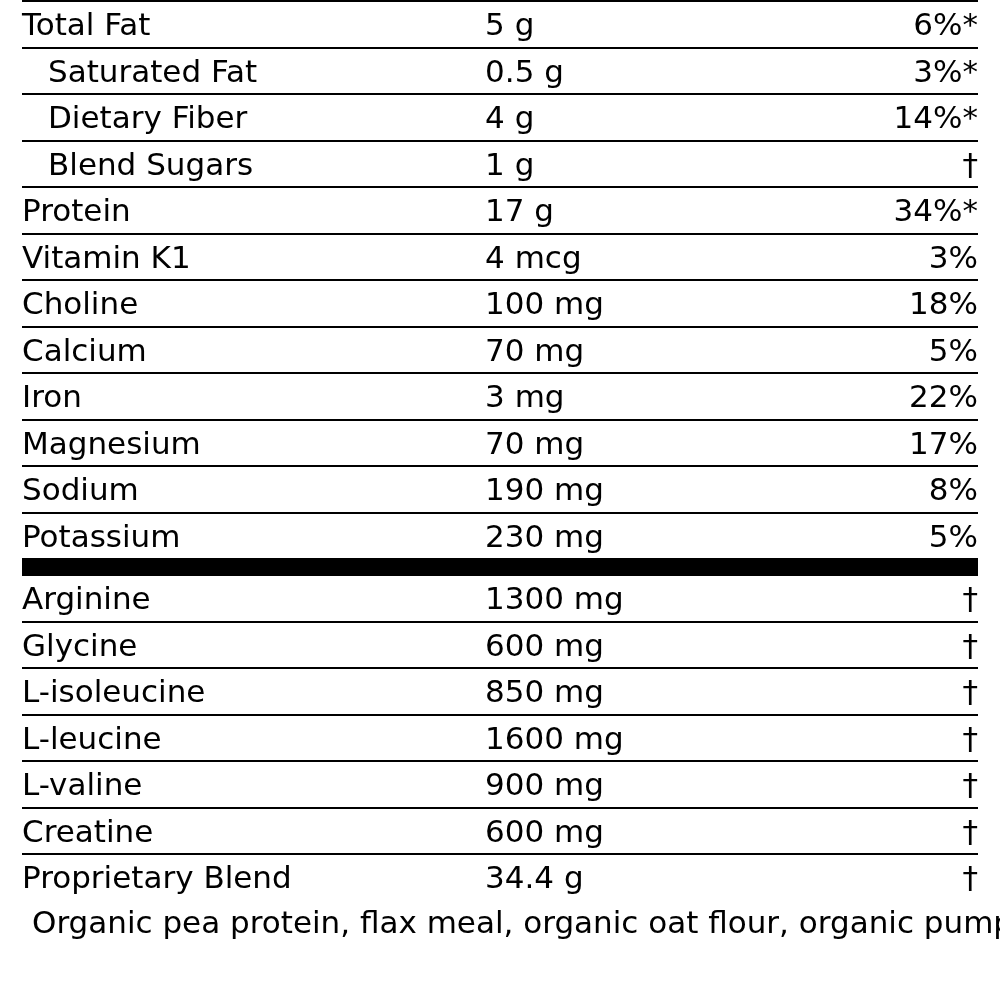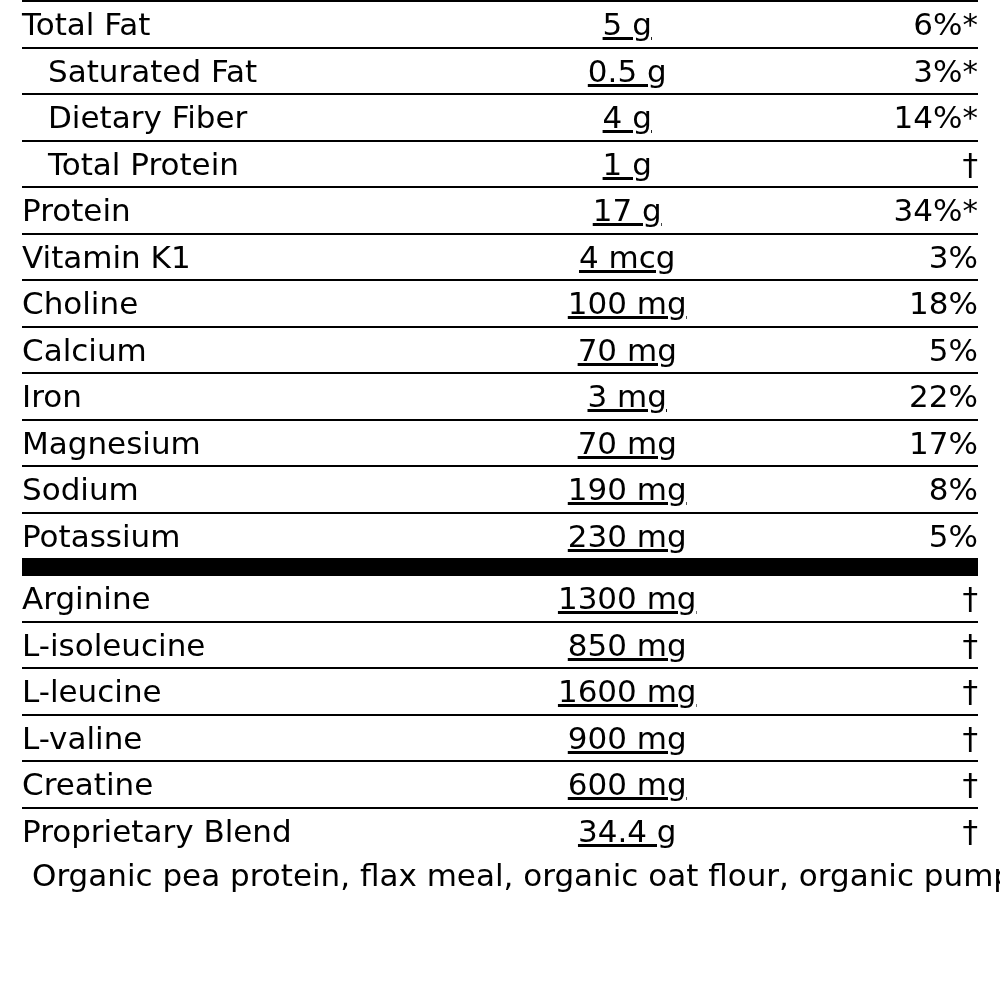--- a/index.html
+++ b/index.html
@@ -28,21 +28,21 @@
   }
   table.nutrition td {
     padding: 0;
     vertical-align: baseline;
     font-size: 31px;
     line-height: 44.5px;
     font-weight: 400;
     letter-spacing: 0px;
   }
   .col-name { width: 48%; text-align: left; }
-  .col-amount { width: 30%; text-align: center; padding-left: 8px !important; text-decoration: underline; }
+  .col-amount { width: 30%; text-align: left; padding-left: 8px !important; }
   .col-dv { width: 22%; text-align: right; }
 
   tr.rule-top > td {
     border-top: 2px solid #000;
   }
   tr.rule-thick > td {
     border-top: 18px solid #000;
   }
   .indent-1 { padding-left: 26px !important; }
   .dagger {
@@ -71,21 +71,21 @@
           <td class="col-name indent-1">Saturated Fat</td>
           <td class="col-amount">0.5 g</td>
           <td class="col-dv dagger">3%*</td>
         </tr>
         <tr class="rule-top">
           <td class="col-name indent-1">Dietary Fiber</td>
           <td class="col-amount">4 g</td>
           <td class="col-dv dagger">14%*</td>
         </tr>
         <tr class="rule-top">
-          <td class="col-name indent-1">Total Protein</td>
+          <td class="col-name indent-1">Blend Sugars</td>
           <td class="col-amount">1 g</td>
           <td class="col-dv dagger">†</td>
         </tr>
         <tr class="rule-top">
           <td class="col-name">Protein</td>
           <td class="col-amount">17 g</td>
           <td class="col-dv dagger">34%*</td>
         </tr>
         <tr class="rule-top">
           <td class="col-name">Vitamin K1</td>
@@ -121,20 +121,25 @@
           <td class="col-name">Potassium</td>
           <td class="col-amount">230 mg</td>
           <td class="col-dv dagger">5%</td>
         </tr>
         <tr class="rule-thick">
           <td class="col-name">Arginine</td>
           <td class="col-amount">1300 mg</td>
           <td class="col-dv dagger">†</td>
         </tr>
         <tr class="rule-top">
+          <td class="col-name">Glycine</td>
+          <td class="col-amount">600 mg</td>
+          <td class="col-dv dagger">†</td>
+        </tr>
+        <tr class="rule-top">
           <td class="col-name">L-isoleucine</td>
           <td class="col-amount">850 mg</td>
           <td class="col-dv dagger">†</td>
         </tr>
         <tr class="rule-top">
           <td class="col-name">L-leucine</td>
           <td class="col-amount">1600 mg</td>
           <td class="col-dv dagger">†</td>
         </tr>
         <tr class="rule-top">

